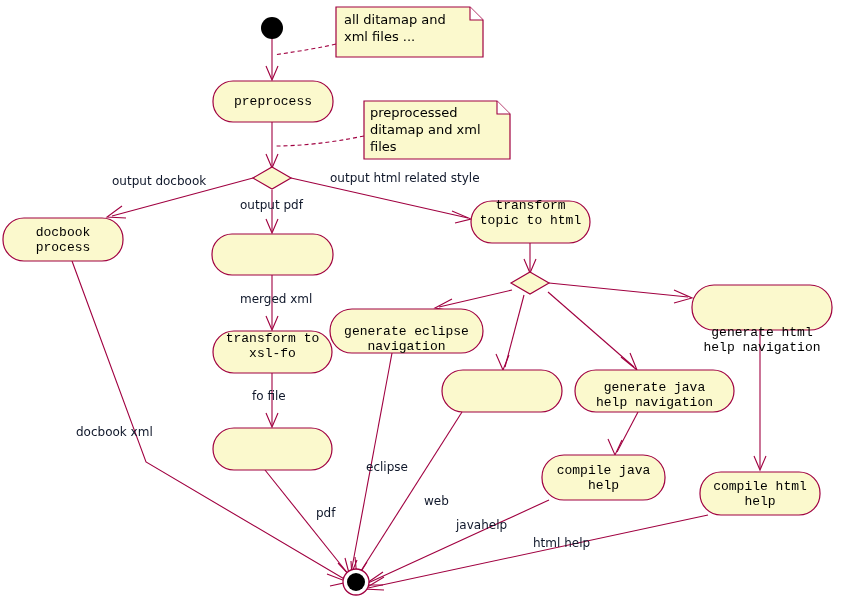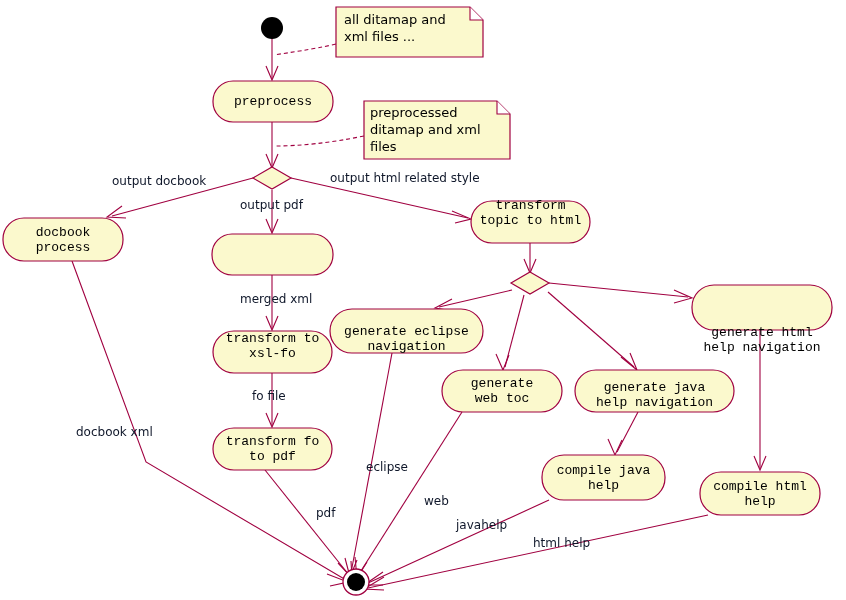--- a/index.html
+++ b/index.html
@@ -257,31 +257,27 @@
 
   <div class="node-label" style="left:213px; top:81px; width:120px; height:41px;">preprocess</div>
 
   <div class="node-label" style="left:3px; top:218px; width:120px; height:43px;">docbook
 process</div>
 
 
   <div class="node-label" style="left:213px; top:331px; width:119px; height:30px;">transform to
 xsl-fo</div>
 
-  <div class="node-label" style="left:213px; top:428px; width:119px; height:42px;">transform fo
-to pdf</div>
 
   <div class="node-label" style="left:471px; top:201px; width:119px; height:24px;">transform
 topic to html</div>
 
   <div class="node-label" style="left:330px; top:309px; width:153px; height:60px;">generate eclipse
 navigation</div>
 
-  <div class="node-label" style="left:442px; top:370px; width:120px; height:42px;">generate
-web toc</div>
 
   <div class="node-label" style="left:575px; top:370px; width:159px; height:50px;">generate java
 help navigation</div>
 
   <div class="node-label" style="left:692px; top:285px; width:140px; height:45px;margin-top:32px;">generate html
 help navigation</div>
 
   <div class="node-label" style="left:542px; top:455px; width:123px; height:45px;">compile java
 help</div>
 

